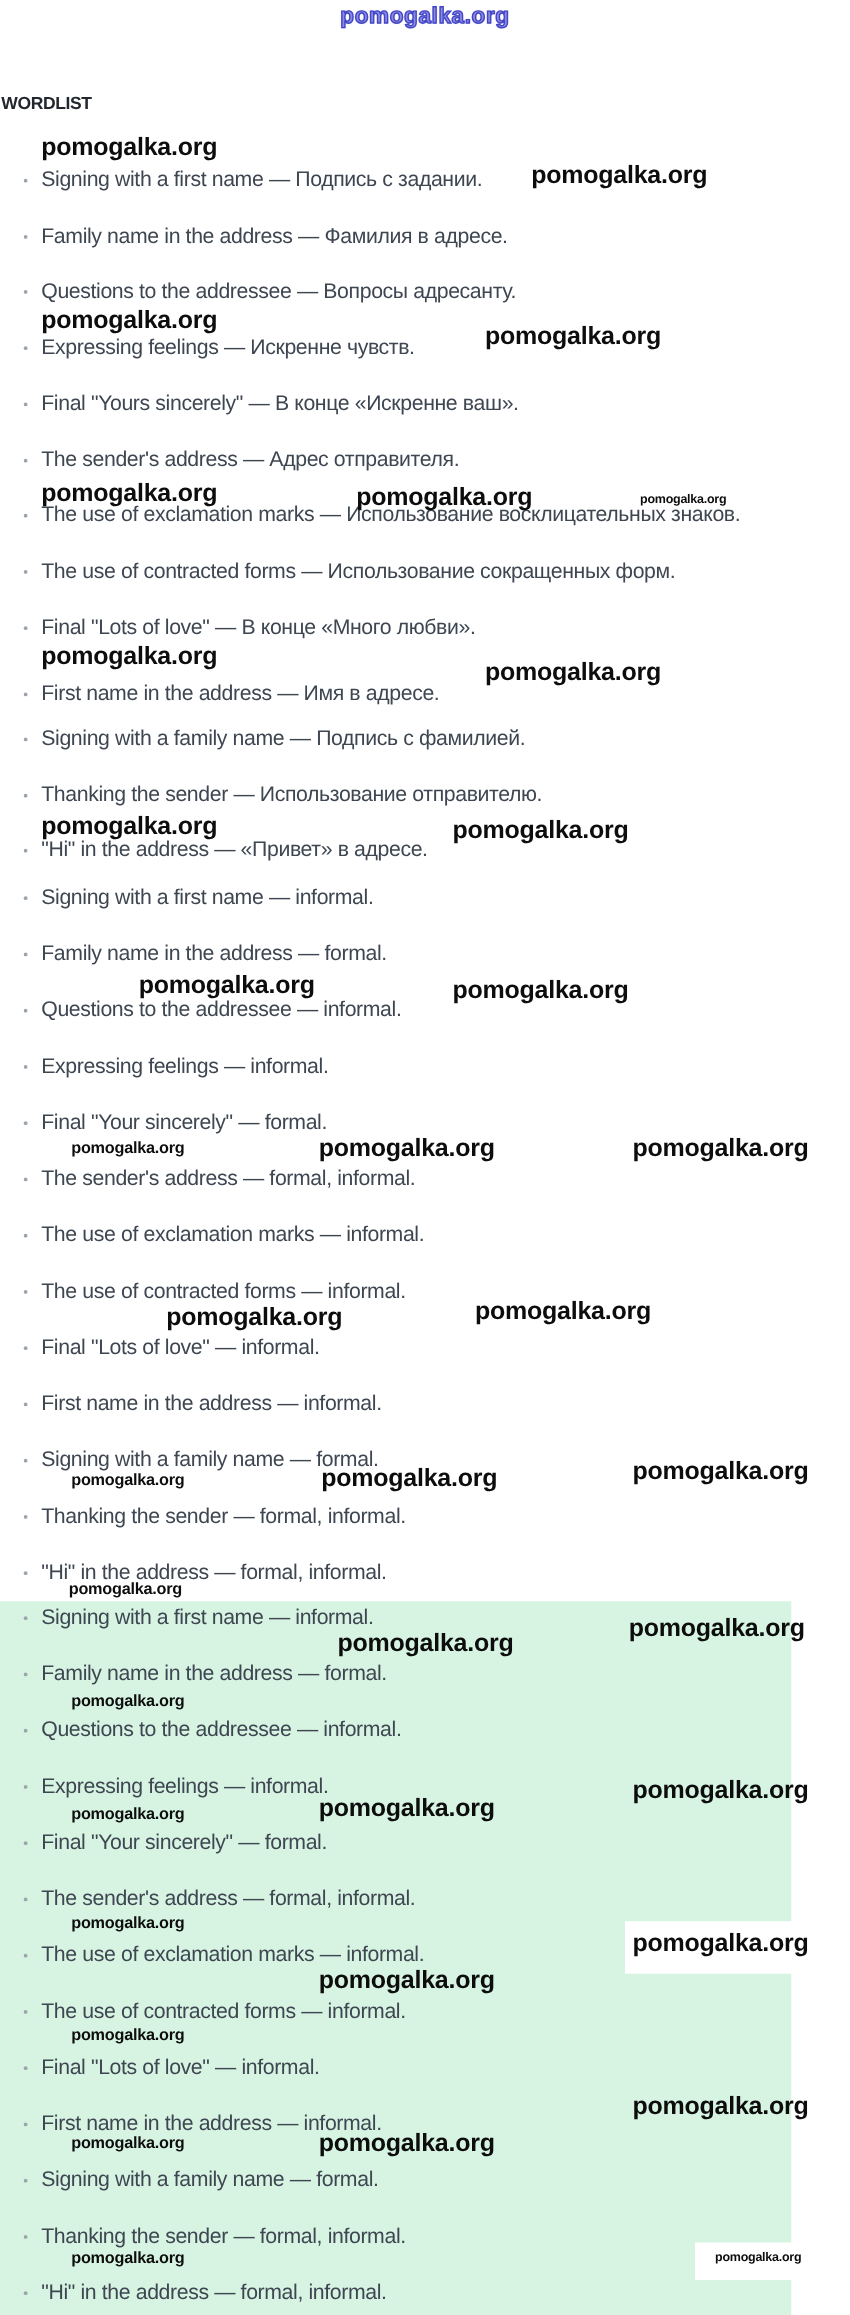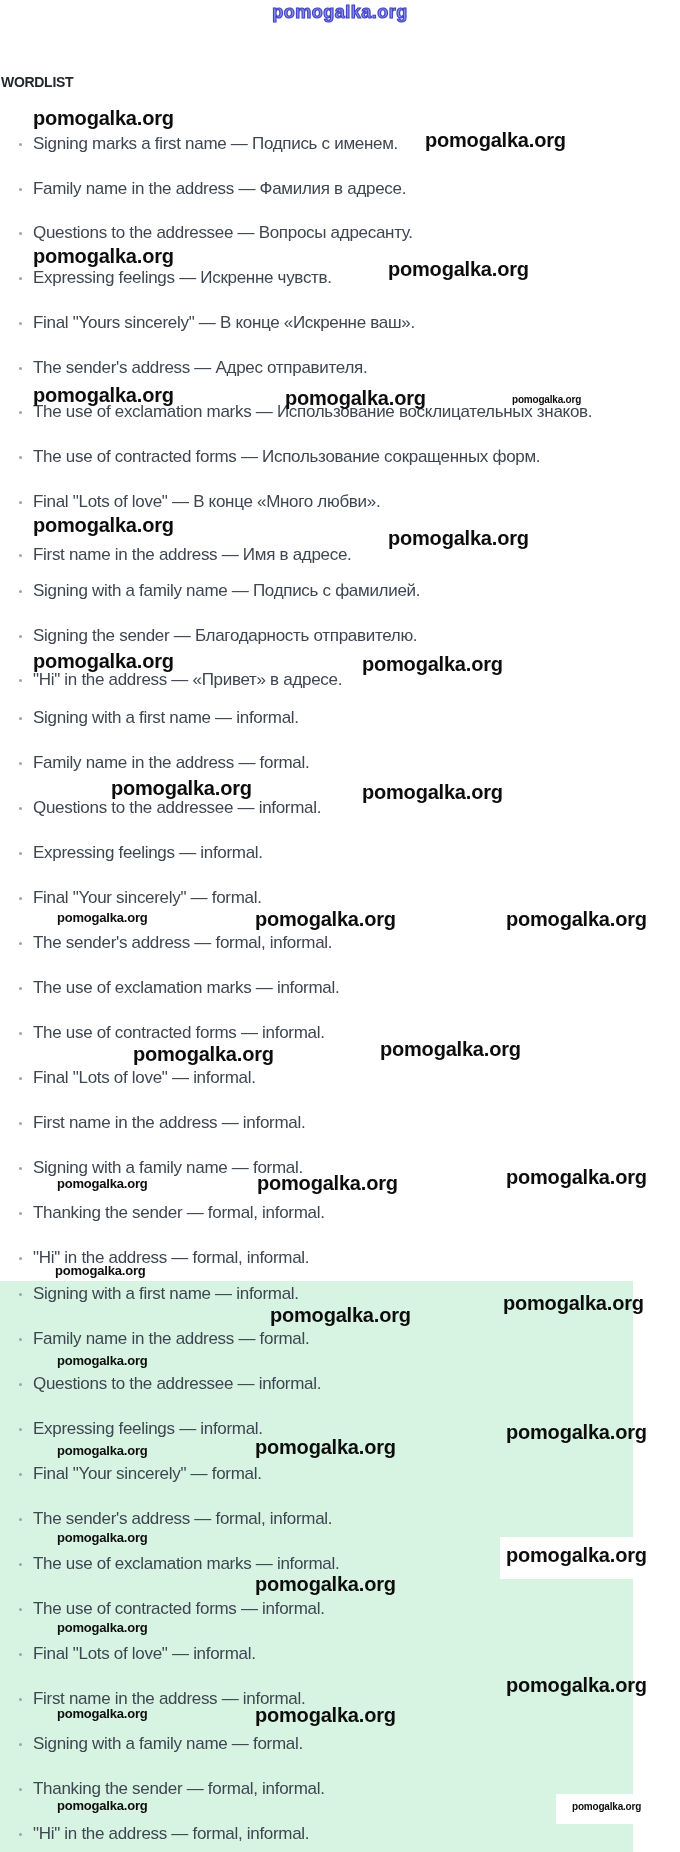--- a/index.html
+++ b/index.html
@@ -84,32 +84,32 @@
       <div class="white-patch" style="left: 500px; top: 1537px; width: 180px; height: 42px;"></div>
       <div class="white-patch" style="left: 556px; top: 1794px; width: 124px; height: 30px;"></div>
     </div>
 
   <div class="site-logo">pomogalka.org</div>
 
 
   <h2 class="wordlist-title">WORDLIST</h2>
 
   <div>
-      <div class="li" style="top: 135px;"><span class="bullet"></span><span>Signing marks a first name — Подпись с именем.</span></div>
+      <div class="li" style="top: 135px;"><span class="bullet"></span><span>Signing with a first name — Подпись с задании.</span></div>
       <div class="li" style="top: 180px;"><span class="bullet"></span><span>Family name in the address — Фамилия в адресе.</span></div>
       <div class="li" style="top: 224px;"><span class="bullet"></span><span>Questions to the addressee — Вопросы адресанту.</span></div>
       <div class="li" style="top: 269px;"><span class="bullet"></span><span>Expressing feelings — Искренне чувств.</span></div>
       <div class="li" style="top: 314px;"><span class="bullet"></span><span>Final "Yours sincerely" — В конце «Искренне ваш».</span></div>
       <div class="li" style="top: 359px;"><span class="bullet"></span><span>The sender's address — Адрес отправителя.</span></div>
       <div class="li" style="top: 403px;"><span class="bullet"></span><span>The use of exclamation marks — Использование восклицательных знаков.</span></div>
       <div class="li" style="top: 448px; text-align: right;"><span class="bullet"></span><span>The use of contracted forms — Использование сокращенных форм.</span></div>
       <div class="li" style="top: 493px;"><span class="bullet"></span><span>Final "Lots of love" — В конце «Много любви».</span></div>
       <div class="li" style="top: 546px;"><span class="bullet"></span><span>First name in the address — Имя в адресе.</span></div>
       <div class="li" style="top: 582px;"><span class="bullet"></span><span>Signing with a family name — Подпись с фамилией.</span></div>
-      <div class="li" style="top: 627px;"><span class="bullet"></span><span>Signing the sender — Благодарность отправителю.</span></div>
+      <div class="li" style="top: 627px;"><span class="bullet"></span><span>Thanking the sender — Использование отправителю.</span></div>
       <div class="li" style="top: 671px;"><span class="bullet"></span><span>"Hi" in the address — «Привет» в адресе.</span></div>
     </div>
   <div>
       <div class="li" style="top: 709px;"><span class="bullet"></span><span>Signing with a first name — informal.</span></div>
       <div class="li" style="top: 754px;"><span class="bullet"></span><span>Family name in the address — formal.</span></div>
       <div class="li" style="top: 799px;"><span class="bullet"></span><span>Questions to the addressee — informal.</span></div>
       <div class="li" style="top: 844px;"><span class="bullet"></span><span>Expressing feelings — informal.</span></div>
       <div class="li" style="top: 889px;"><span class="bullet"></span><span>Final "Your sincerely" — formal.</span></div>
       <div class="li" style="top: 934px;"><span class="bullet"></span><span>The sender's address — formal, informal.</span></div>
       <div class="li" style="top: 979px;"><span class="bullet"></span><span>The use of exclamation marks — informal.</span></div>

